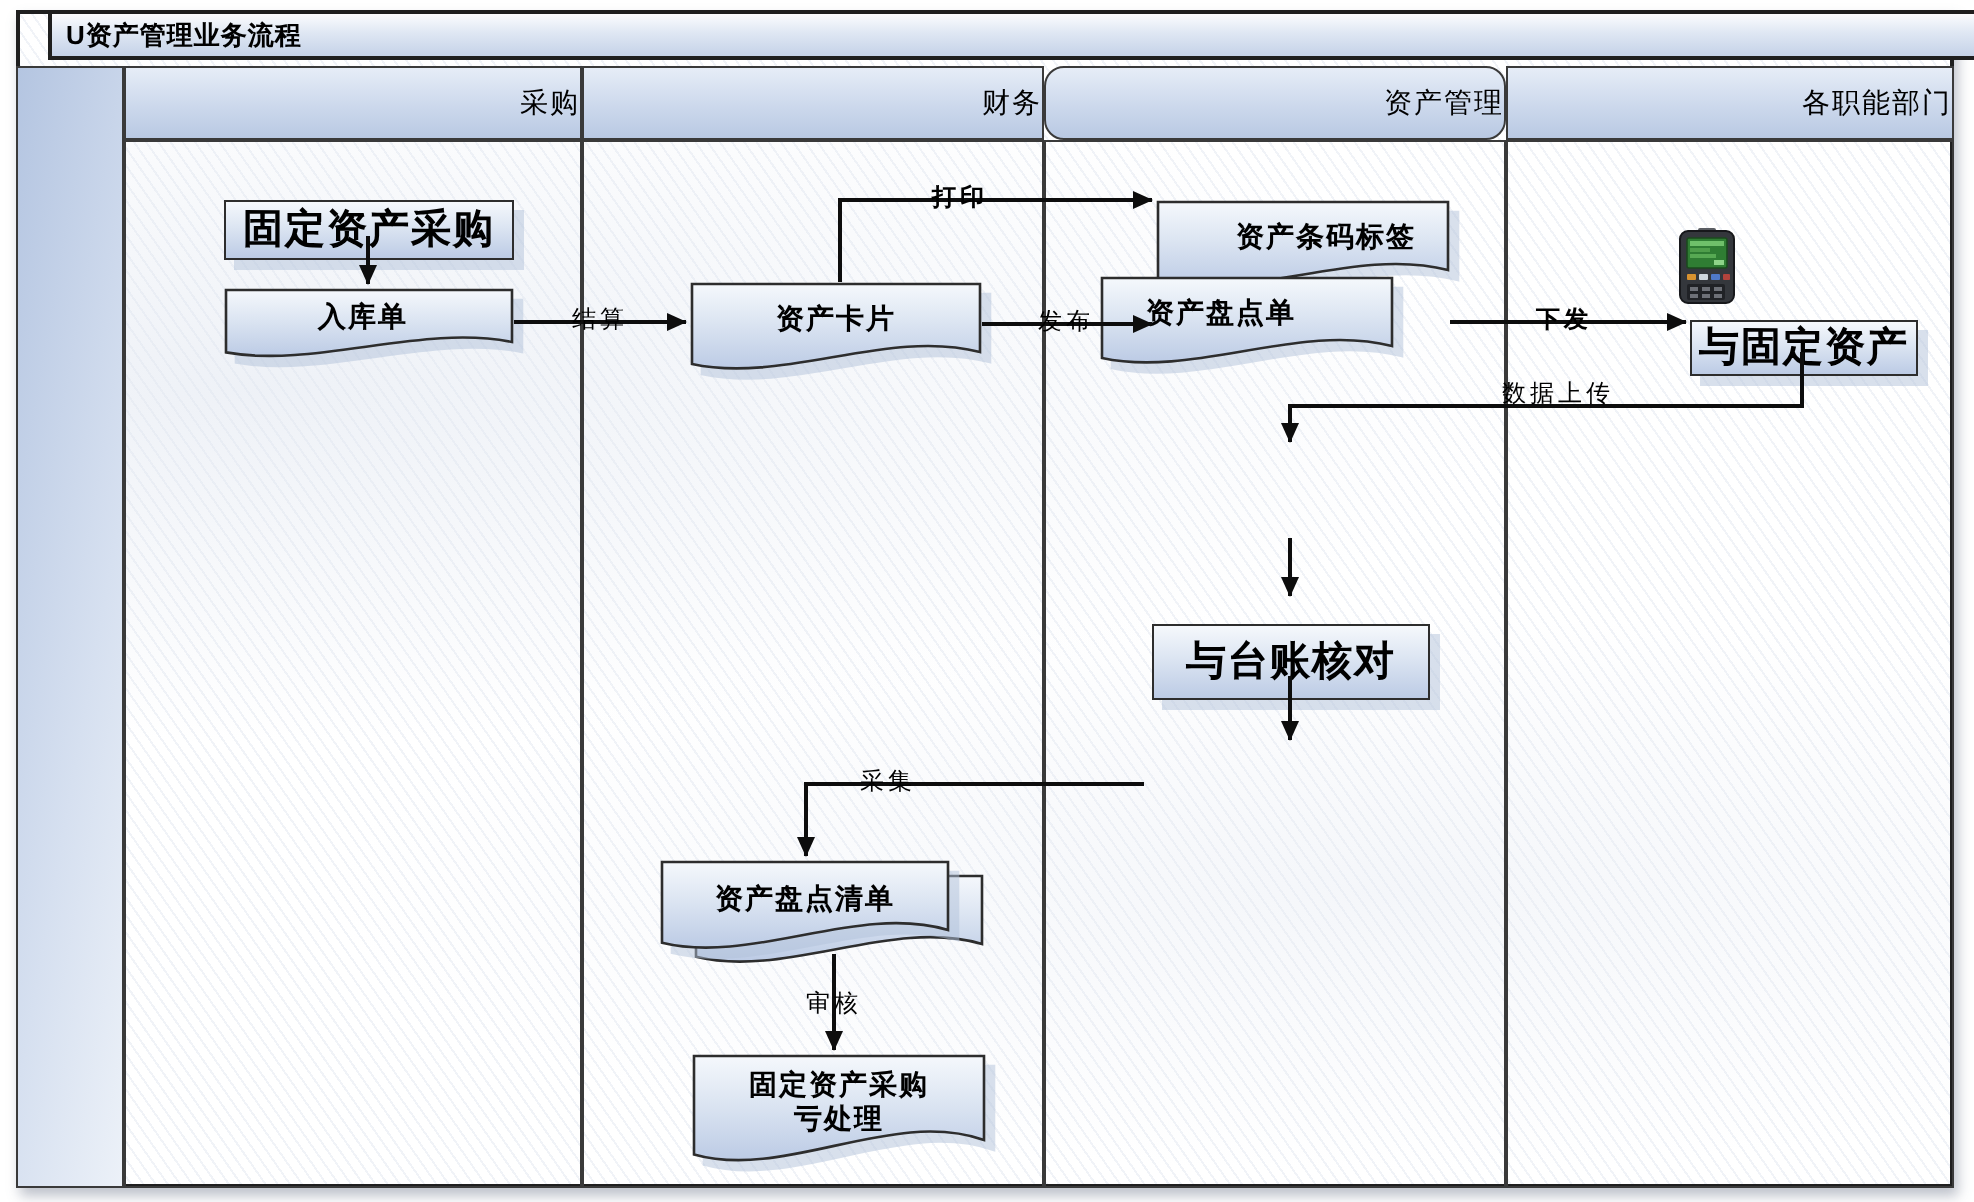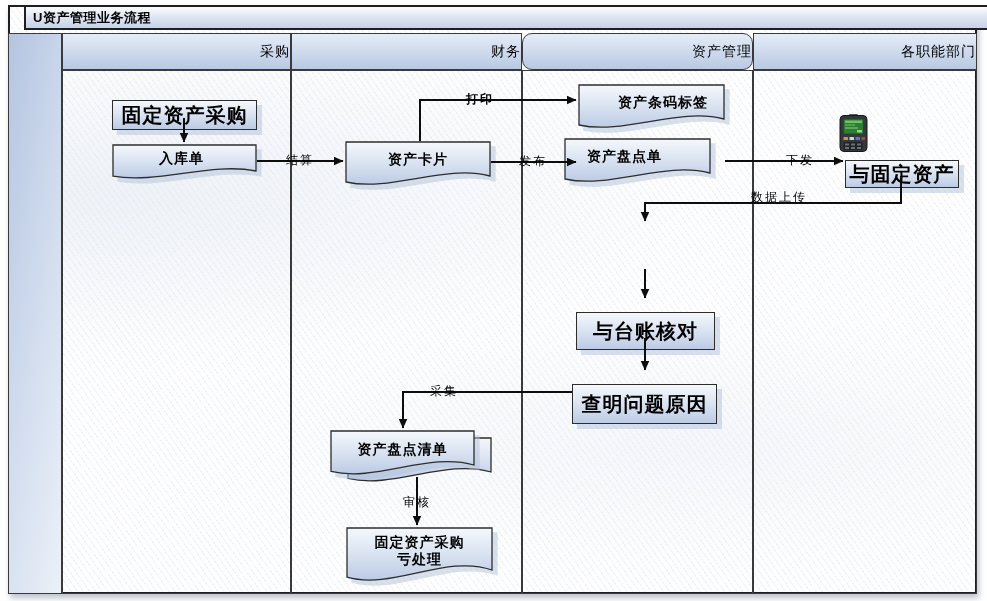--- a/index.html
+++ b/index.html
@@ -94,28 +94,28 @@
     <span class="doc-label" style="height:30px;">入库单</span>
   </div>
 
   <div class="doc-node" style="left:345px;top:141px;width:146px;height:47px;">
     <svg width="146" height="47">
         <path class="doc-path" fill="url(#shapeGrad)" stroke="#2d2d2d" stroke-width="1.3" d="M1,1 H145 V35 C99,23 47,51 1,41 Z"></path>
       </svg>
     <span class="doc-label" style="height:38px;">资产卡片</span>
   </div>
 
-  <div class="doc-node" style="left:578px;top:84px;width:170px;height:47px;">
+  <div class="doc-node" style="left:578px;top:100px;width:170px;height:47px;">
     <svg width="147" height="47">
         <path class="doc-path" fill="url(#shapeGrad)" stroke="#2d2d2d" stroke-width="1.3" d="M1,1 H146 V35 C100,23 47,51 1,41 Z"></path>
       </svg>
     <span class="doc-label" style="height:38px;">资产条码标签</span>
   </div>
 
-  <div class="doc-node" style="left:564px;top:138px;width:121px;height:47px;">
+  <div class="doc-node" style="left:550px;top:138px;width:121px;height:47px;">
     <svg width="147" height="47">
         <path class="doc-path" fill="url(#shapeGrad)" stroke="#2d2d2d" stroke-width="1.3" d="M1,1 H146 V35 C100,23 47,51 1,41 Z"></path>
       </svg>
     <span class="doc-label" style="height:38px;">资产盘点单</span>
   </div>
 
   <div class="rect-node" style="left:845px;top:148px;width:114px;height:28px;">
     <span>与固定资产</span>
   </div>
 
@@ -138,23 +138,20 @@
     <rect x="9" y="33" width="4" height="2" fill="#6d7077"></rect>
     <rect x="15" y="33" width="4" height="2" fill="#6d7077"></rect>
     <rect x="21" y="33" width="4" height="2" fill="#6d7077"></rect>
   </svg>
 
 
   <div class="rect-node" style="left:576px;top:300px;width:139px;height:38px;">
     <span>与台账核对</span>
   </div>
 
-  <div class="rect-node" style="left:572px;top:372px;width:145px;height:40px;">
-    <span>查明问题原因</span>
-  </div>
 
   <div class="doc-node" style="left:330px;top:430px;width:162px;height:56px;">
     <svg class="back" style="left:17px;top:7px;" width="145" height="48">
         <path class="doc-path" fill="url(#shapeGrad)" stroke="#2d2d2d" stroke-width="1.3" d="M1,1 H144 V35 C99,21.6 46,52.4 1,41.4 Z"></path>
       </svg>
     <svg width="145" height="48">
         <path class="doc-path" fill="url(#shapeGrad)" stroke="#2d2d2d" stroke-width="1.3" d="M1,1 H144 V35 C99,21.6 46,52.4 1,41.4 Z"></path>
       </svg>
     <span class="doc-label" style="width:145px;height:39px;text-align:right;">资产盘点清单</span>
   </div>
@@ -183,18 +180,18 @@
       <polyline points="645,269 645,298" marker-end="url(#ah)"></polyline>
       <polyline points="645,338 645,370" marker-end="url(#ah)"></polyline>
       <polyline points="572,392 403,392 403,428" marker-end="url(#ah)"></polyline>
       <polyline points="417,477 417,525" marker-end="url(#ah)"></polyline>
     </g>
   </svg>
 
   <span class="edge-label" style="left:300px;top:160px;">结算</span>
   <span class="edge-label" style="left:480px;top:99px;font-weight:bold;">打印</span>
   <span class="edge-label" style="left:533px;top:161px;">发布</span>
-  <span class="edge-label" style="left:800px;top:160px;">下发</span>
+  <span class="edge-label" style="left:782px;top:160px;font-weight:bold;">下发</span>
   <span class="edge-label" style="left:779px;top:197px;">数据上传</span>
   <span class="edge-label" style="left:444px;top:391px;">采集</span>
   <span class="edge-label" style="left:417px;top:502px;">审核</span>
 
 </div>
 
 </body></html>

